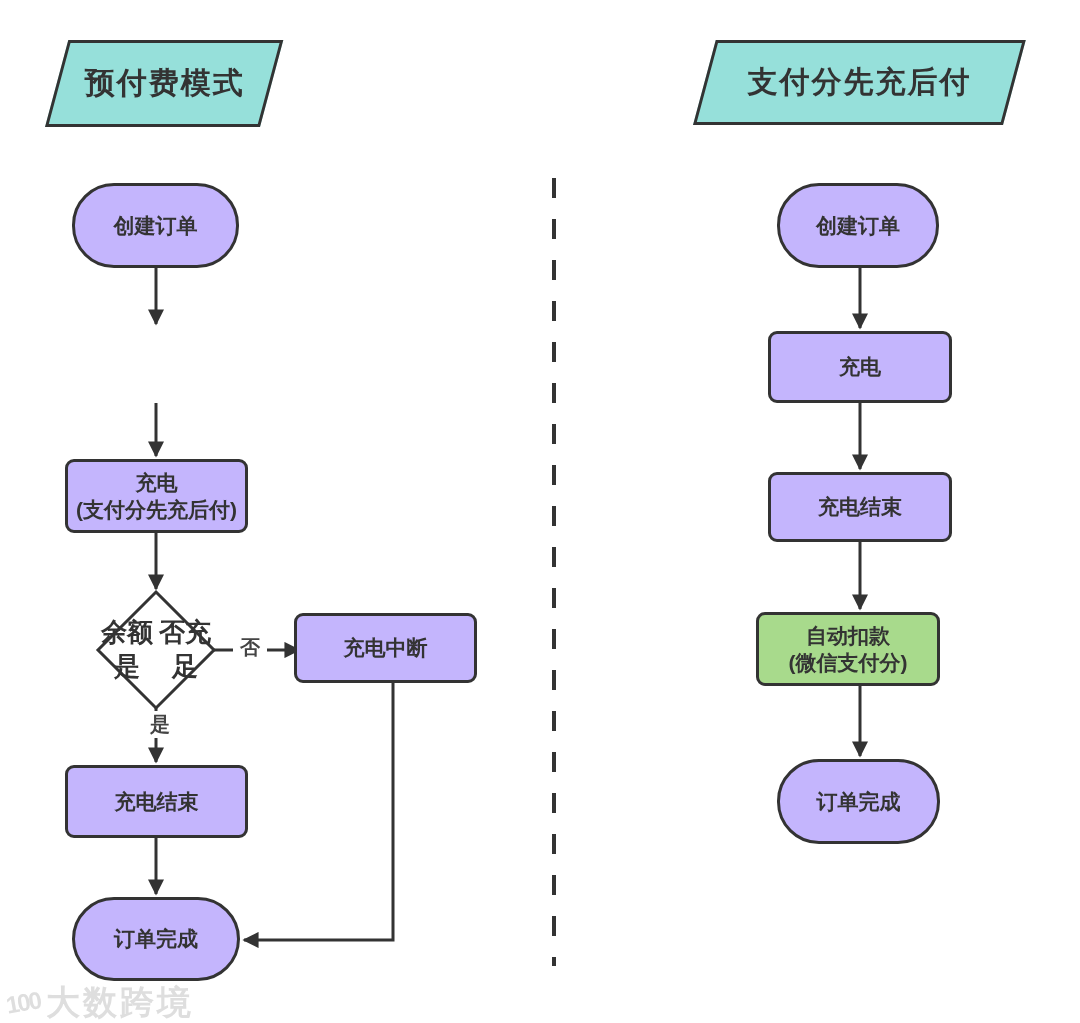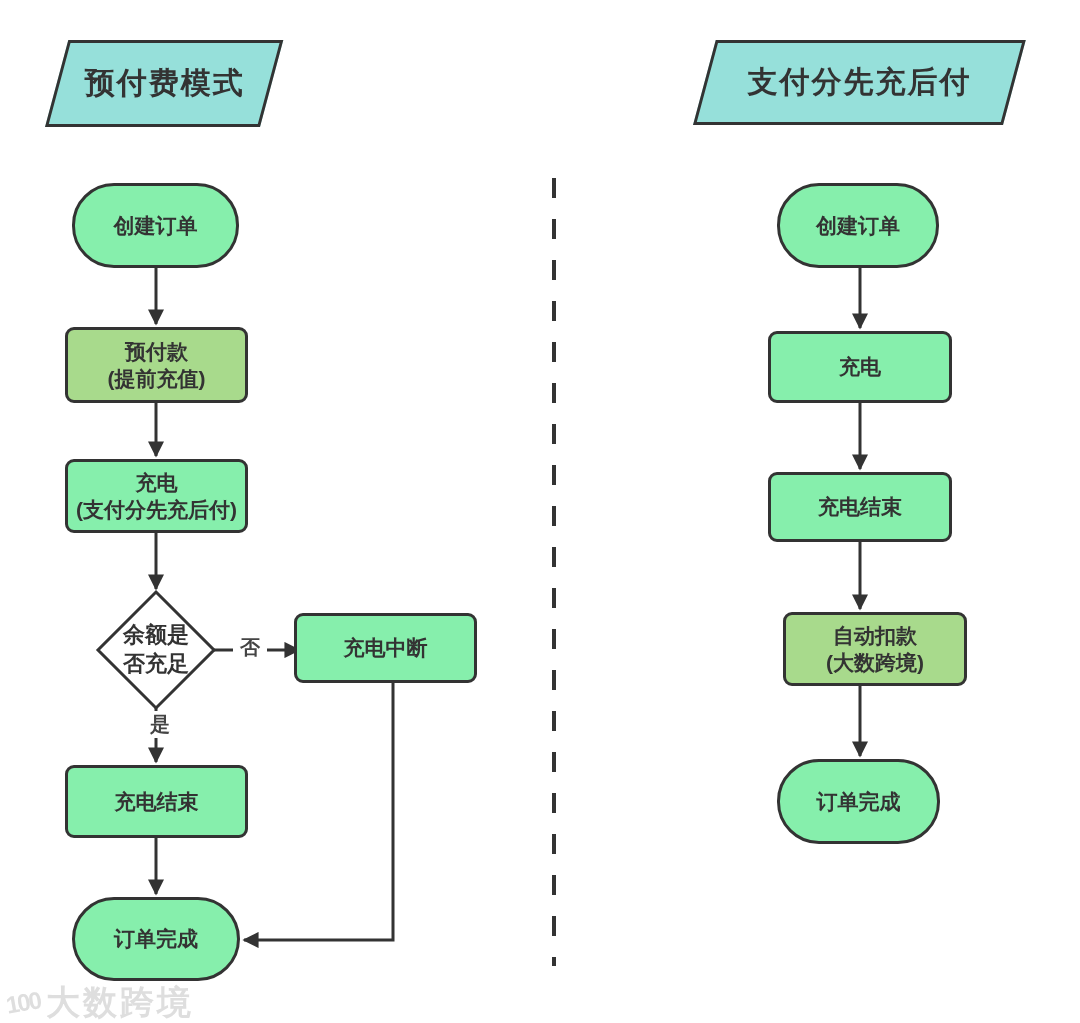--- a/index.html
+++ b/index.html
@@ -8,21 +8,21 @@
     width:1080px;height:1023px;
     background:#ffffff;
     font-family:"Liberation Sans","DejaVu Sans",sans-serif;
     overflow:hidden;
     color:#333333;
   }
   .layer{position:absolute;left:0;top:0;width:1080px;height:1023px;}
   .node{
     position:absolute;
     box-sizing:border-box;
-    background:#86efac;
+    background:#c4b5fd;
     border:3px solid #333333;
     display:flex;
     flex-direction:column;
     align-items:center;
     justify-content:center;
     text-align:center;
     font-size:21px;
     font-weight:bold;
     line-height:1.3;
     color:#333333;
@@ -44,24 +44,24 @@
   .title-text{
     transform:skewX(15deg);
     font-size:30px;
     font-weight:bold;
     letter-spacing:2px;
     color:#333333;
     white-space:nowrap;
   }
   .diamond-label{
     position:absolute;
-    display:flex;flex-direction:column;
+    display:flex;flex-direction:row;
     align-items:center;justify-content:center;
     text-align:center;
-    font-size:22px;font-weight:bold;line-height:1.3;
+    font-size:26px;font-weight:bold;line-height:1.3;
     z-index:3;background:transparent;border:none;
   }
   .edge-label{
     position:absolute;
     background:#ffffff;
     font-size:20px;
     font-weight:bold;
     color:#444444;
     padding:0 4px;
     z-index:3;
@@ -125,24 +125,20 @@
   </div>
 
   <div class="title" style="left:693px;top:40px;width:310px;height:85px">
     <span class="title-text">支付分先充后付</span>
   </div>
 
   <div class="node stadium" style="left:72px;top:183px;width:167px;height:85px">
     <span>创建订单</span>
   </div>
 
-  <div class="node rect green" style="left:65px;top:327px;width:183px;height:76px">
-    <span>预付款</span>
-    <span>(提前充值)</span>
-  </div>
 
   <div class="node rect" style="left:65px;top:459px;width:183px;height:74px">
     <span>充电</span>
     <span>(支付分先充后付)</span>
   </div>
 
   <div class="diamond-label" style="left:98px;top:592px;width:116px;height:116px">
     <span>余额是</span>
     <span>否充足</span>
   </div>
@@ -168,23 +164,23 @@
   </div>
 
   <div class="node rect" style="left:768px;top:331px;width:184px;height:72px">
     <span>充电</span>
   </div>
 
   <div class="node rect" style="left:768px;top:472px;width:184px;height:70px">
     <span>充电结束</span>
   </div>
 
-  <div class="node rect green" style="left:783px;top:612px;width:184px;height:74px">
+  <div class="node rect green" style="left:756px;top:612px;width:184px;height:74px">
     <span>自动扣款</span>
-    <span>(大数跨境)</span>
+    <span>(微信支付分)</span>
   </div>
 
   <div class="node stadium" style="left:777px;top:759px;width:163px;height:85px">
     <span>订单完成</span>
   </div>
 
   <div class="watermark">
     <span class="wm-logo">100</span>
     <span class="wm-text">大数跨境</span>
   </div>

